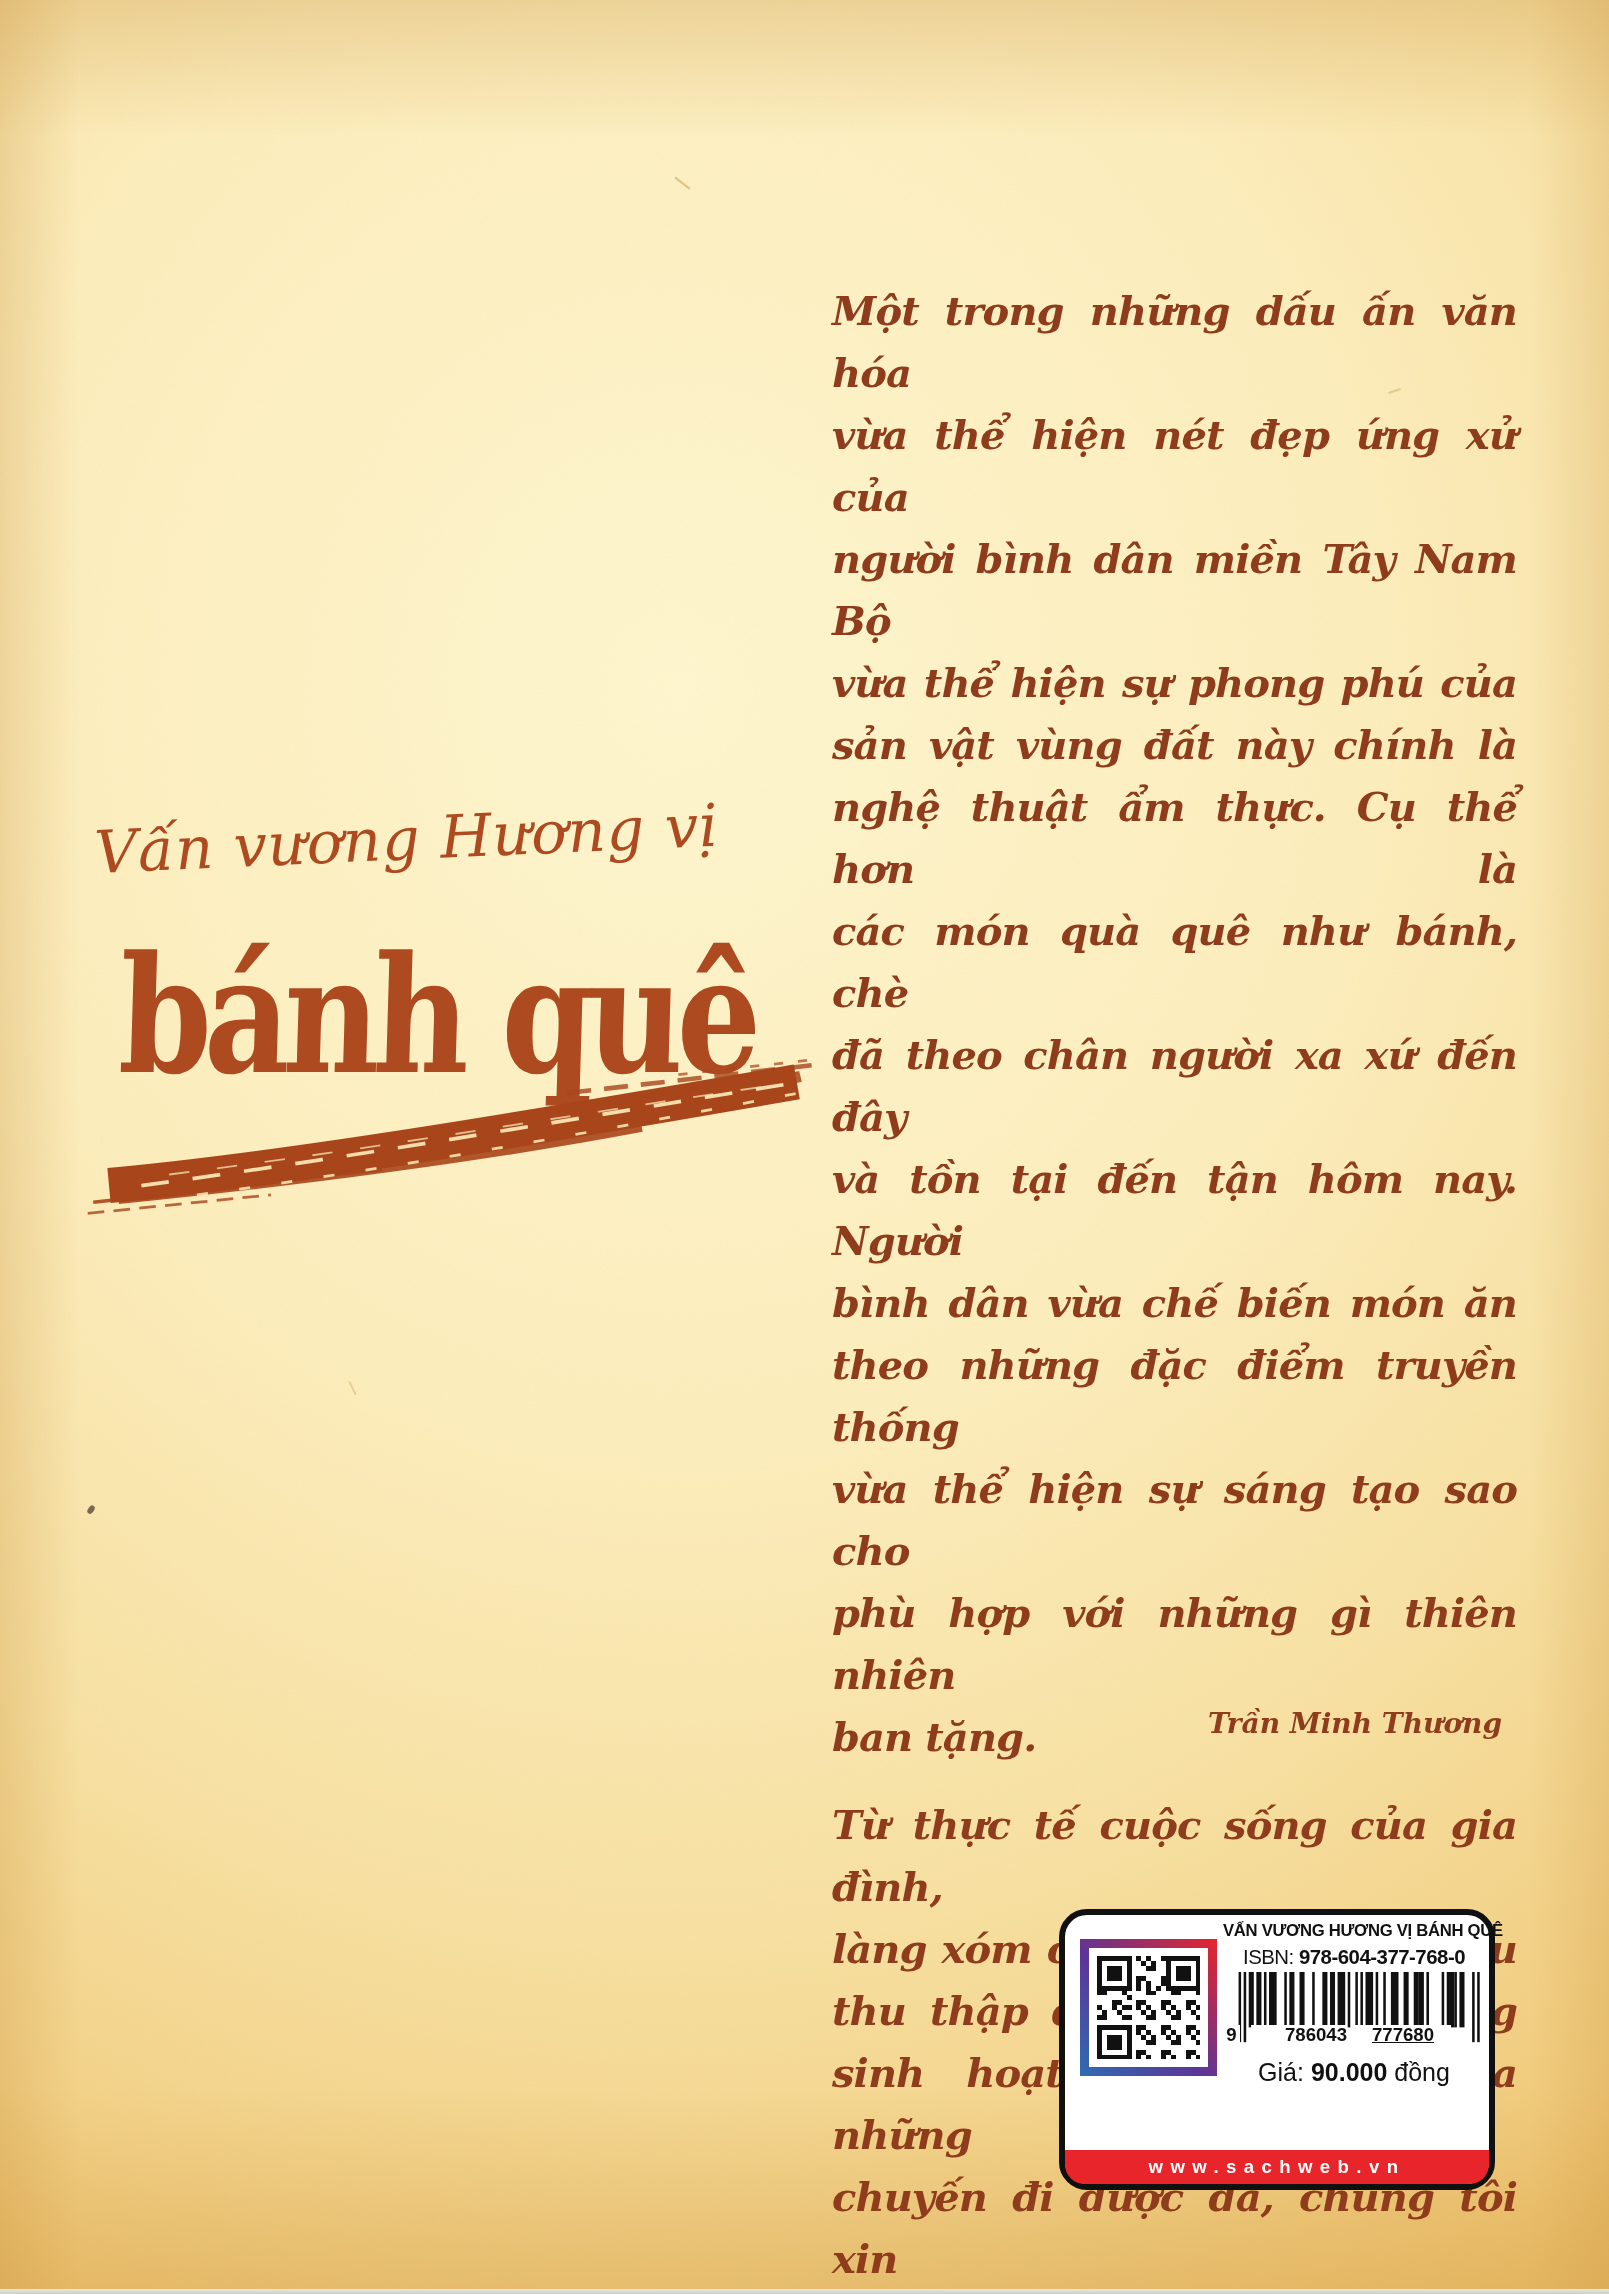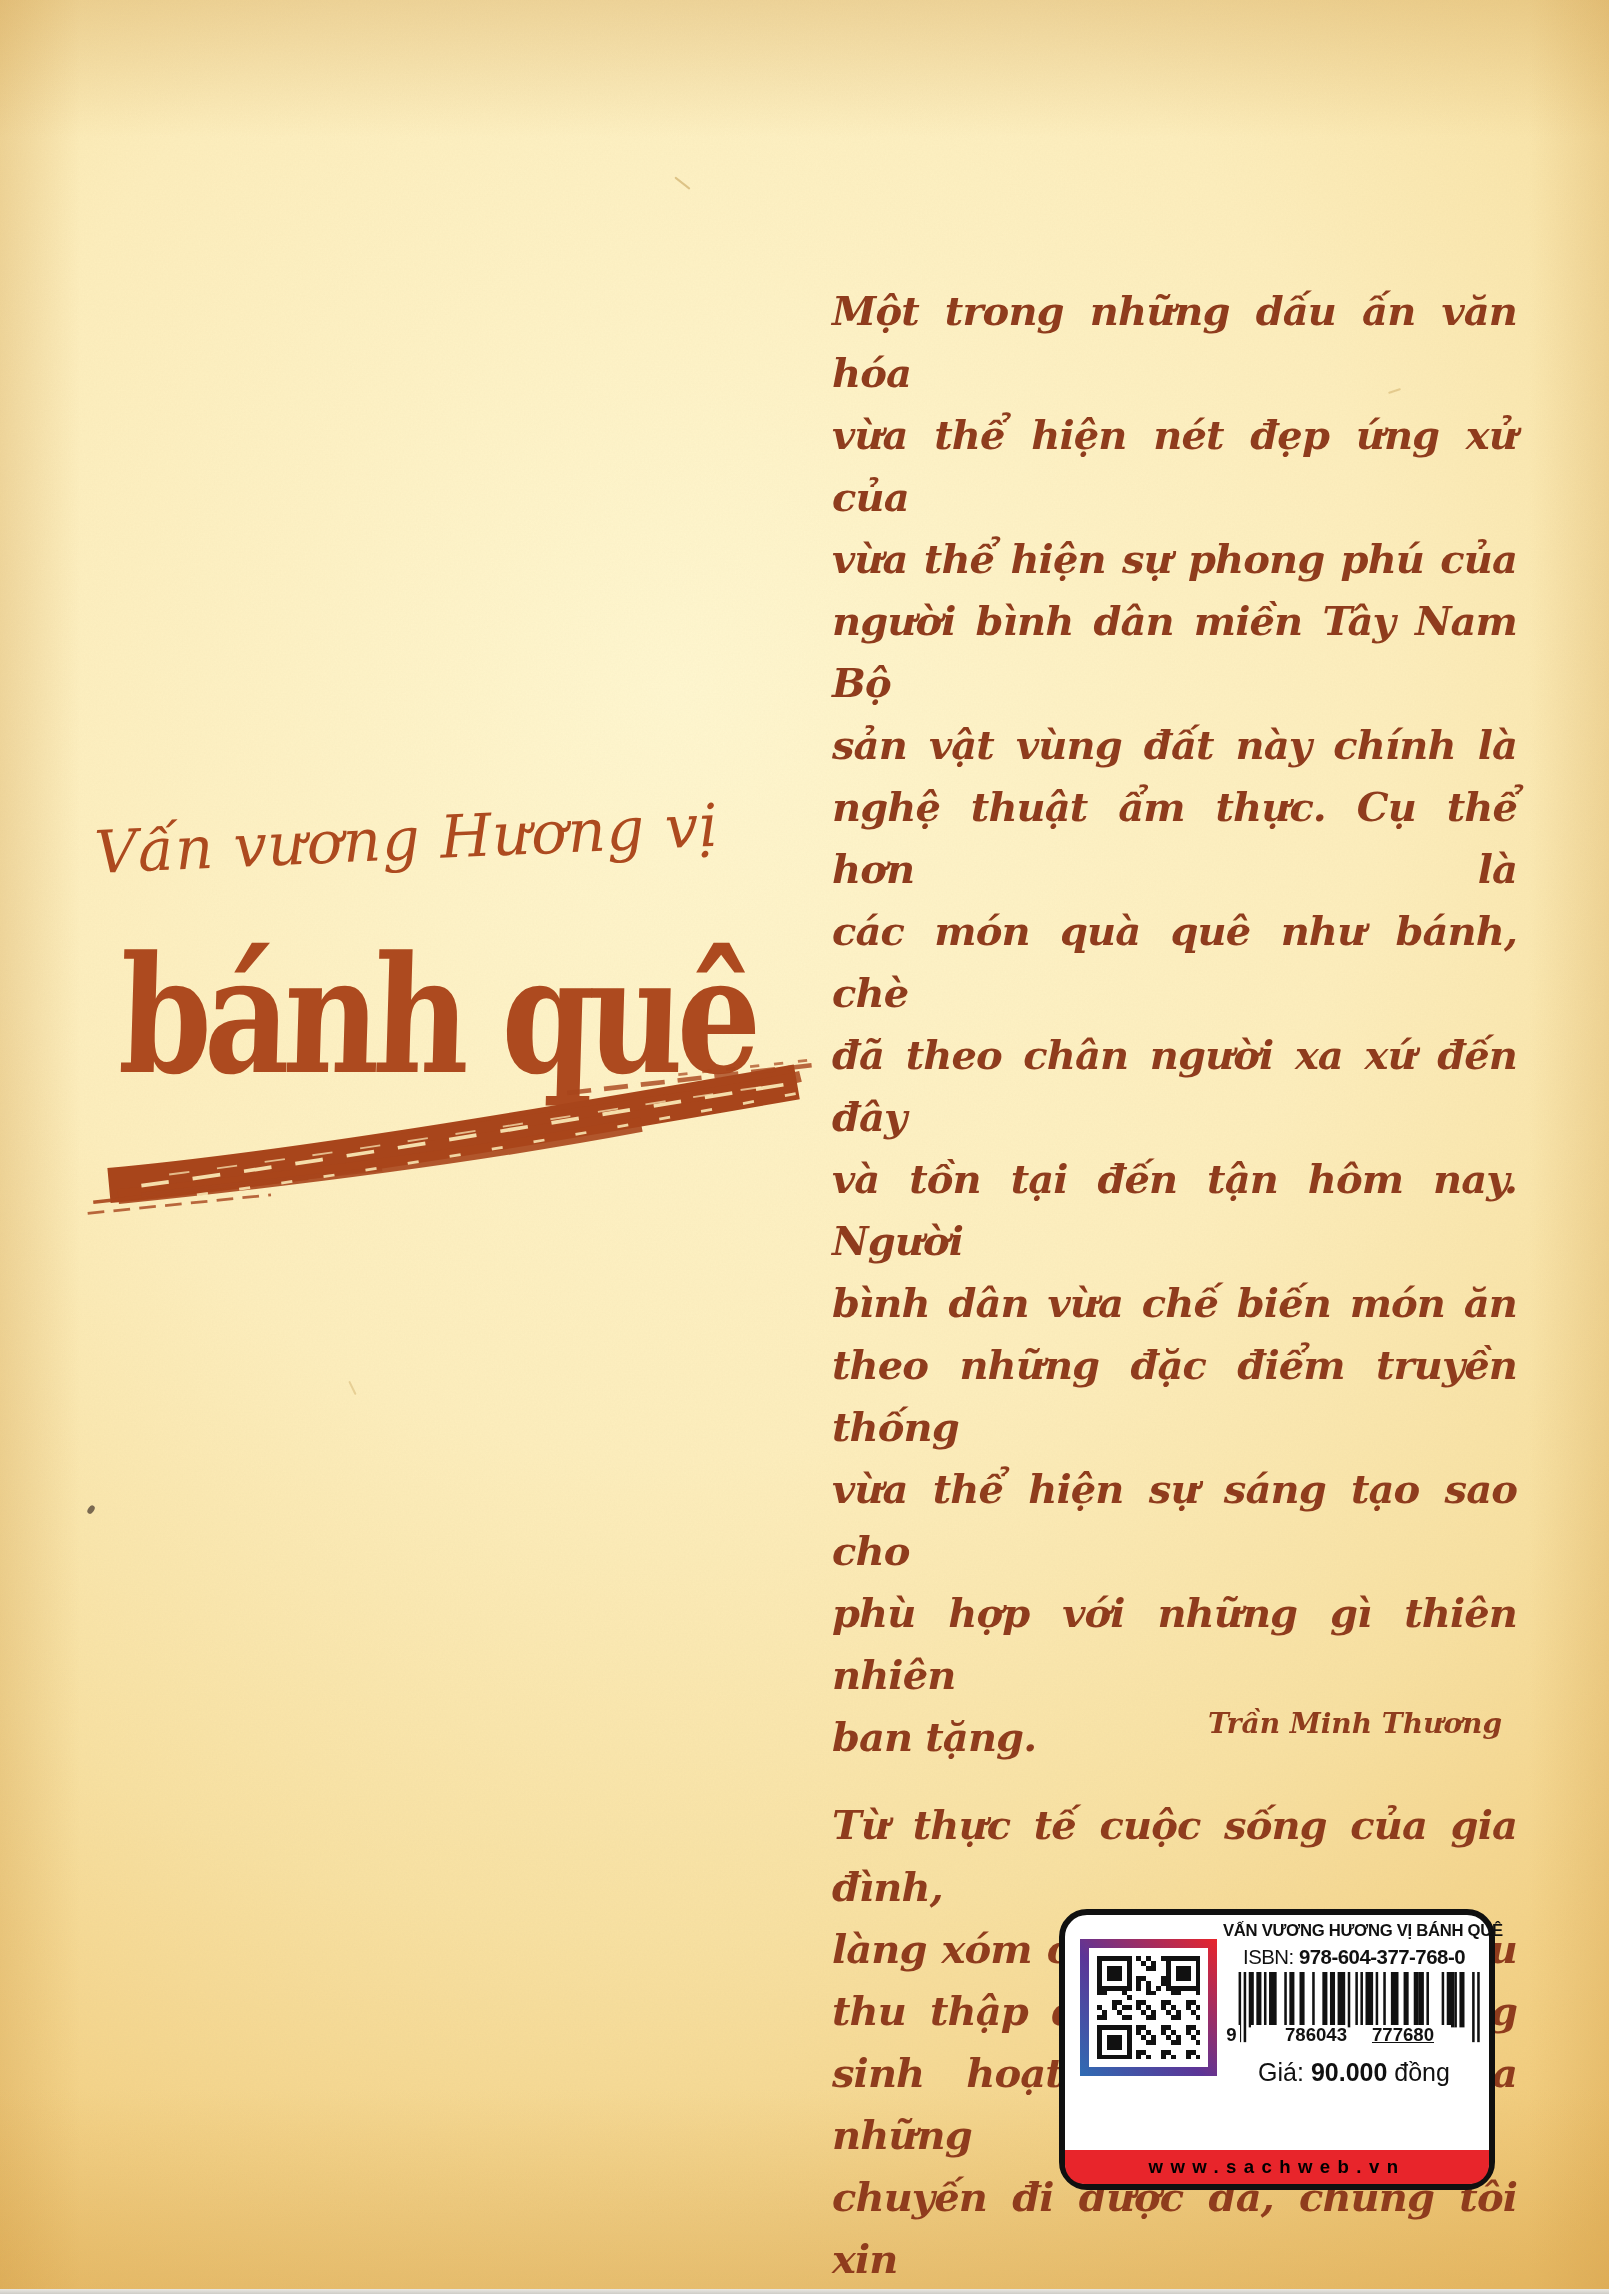--- a/index.html
+++ b/index.html
@@ -70,21 +70,21 @@
   .barcode svg{position:absolute;left:15px;top:0;}
   .bdigit{position:absolute;top:53px;font-size:18.6px;font-weight:600;background:#fff;line-height:20.4px;}
   .bd-first{left:0;width:16.7px;text-align:center;}
   .bd-left{left:28px;width:96px;text-align:right;}
   .bd-right{left:132px;width:96px;text-align:center;text-decoration:underline;}
   .c-price{position:absolute;left:0;top:137px;width:262px;font-size:25px;white-space:nowrap;}
   .c-price b{font-weight:700;}
   .banner{
     position:absolute;left:0;bottom:0;width:100%;height:34px;line-height:34px;
     background:var(--banner,#e8252b);border-radius:0 0 19.5px 19.5px;
-    color:#000000;font-weight:700;font-size:18.6px;letter-spacing:7.4px;text-align:center;
+    color:#ffffff;font-weight:700;font-size:18.6px;letter-spacing:7.4px;text-align:center;
   }
 </style>
 </head>
 <body>
 
 <div class="page" style="--ink: #8f3c1d; --title: #ad4a1f; --banner: #e8252b;">
 
   <svg class="noise" width="1609" height="2295" viewBox="0 0 1735 2474">
     <filter id="pn">
       <feTurbulence type="fractalNoise" baseFrequency="0.55" numOctaves="2" stitchTiles="stitch"></feTurbulence>
@@ -115,22 +115,22 @@
       <path d="M 60 140 C 300 108, 560 62, 760 30" stroke-width="4" stroke-dasharray="30 26" opacity=".9"></path>
       <path d="M 120 150 C 360 118, 600 72, 770 40" stroke-width="3" stroke-dasharray="12 34" opacity=".85"></path>
       <path d="M 90 128 C 330 98, 570 56, 740 32" stroke-width="2" stroke-dasharray="22 30" opacity=".7"></path>
     </g>
   </svg>
 
   <div class="blurb">
     <div class="para">
         <div class="tline">Một trong những dấu ấn văn hóa</div>
         <div class="tline">vừa thể hiện nét đẹp ứng xử của</div>
+        <div class="tline">người bình dân miền Tây Nam Bộ</div>
         <div class="tline">vừa thể hiện sự phong phú của</div>
-        <div class="tline">người bình dân miền Tây Nam Bộ</div>
         <div class="tline">sản vật vùng đất này chính là</div>
         <div class="tline">nghệ thuật ẩm thực. Cụ thể hơn là</div>
         <div class="tline">các món quà quê như bánh, chè</div>
         <div class="tline">đã theo chân người xa xứ đến đây</div>
         <div class="tline">và tồn tại đến tận hôm nay. Người</div>
         <div class="tline">bình dân vừa chế biến món ăn</div>
         <div class="tline">theo những đặc điểm truyền thống</div>
         <div class="tline">vừa thể hiện sự sáng tạo sao cho</div>
         <div class="tline">phù hợp với những gì thiên nhiên</div>
         <div class="tline tlast">ban tặng.</div>

